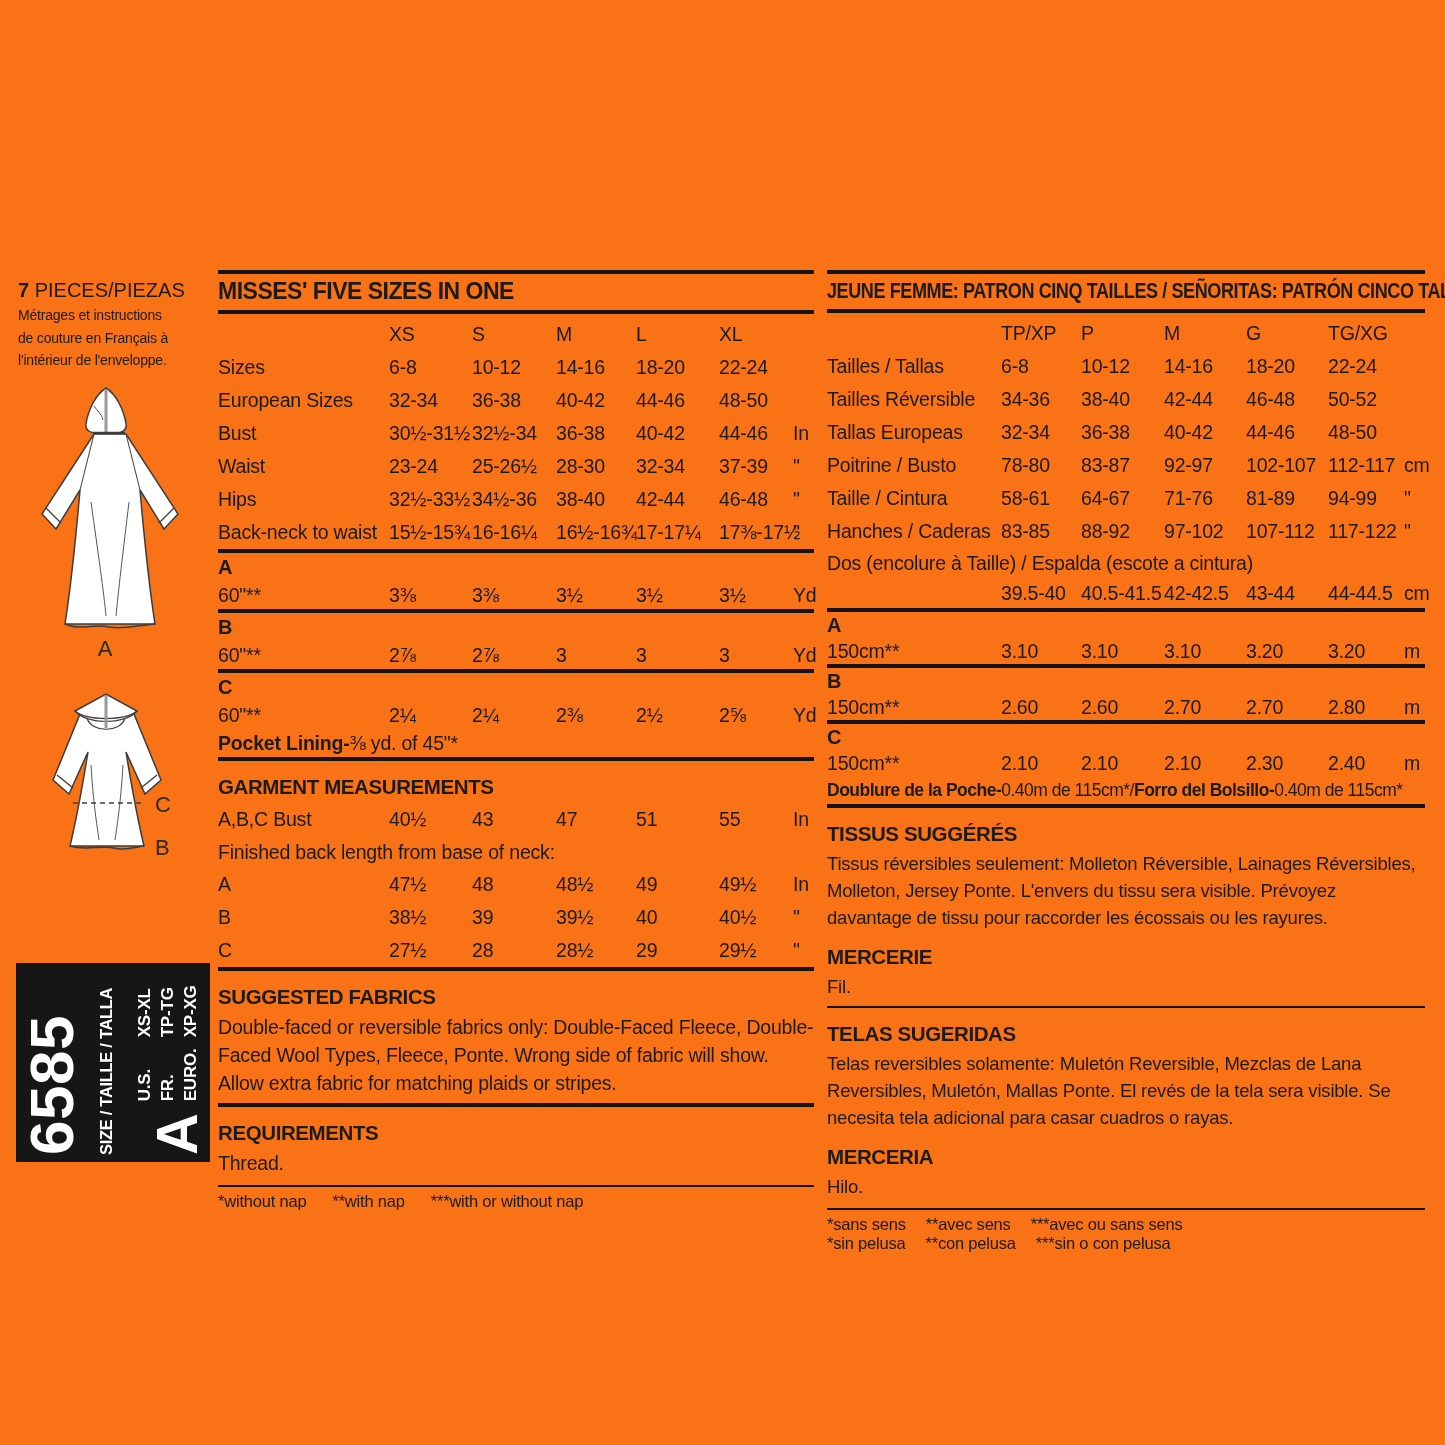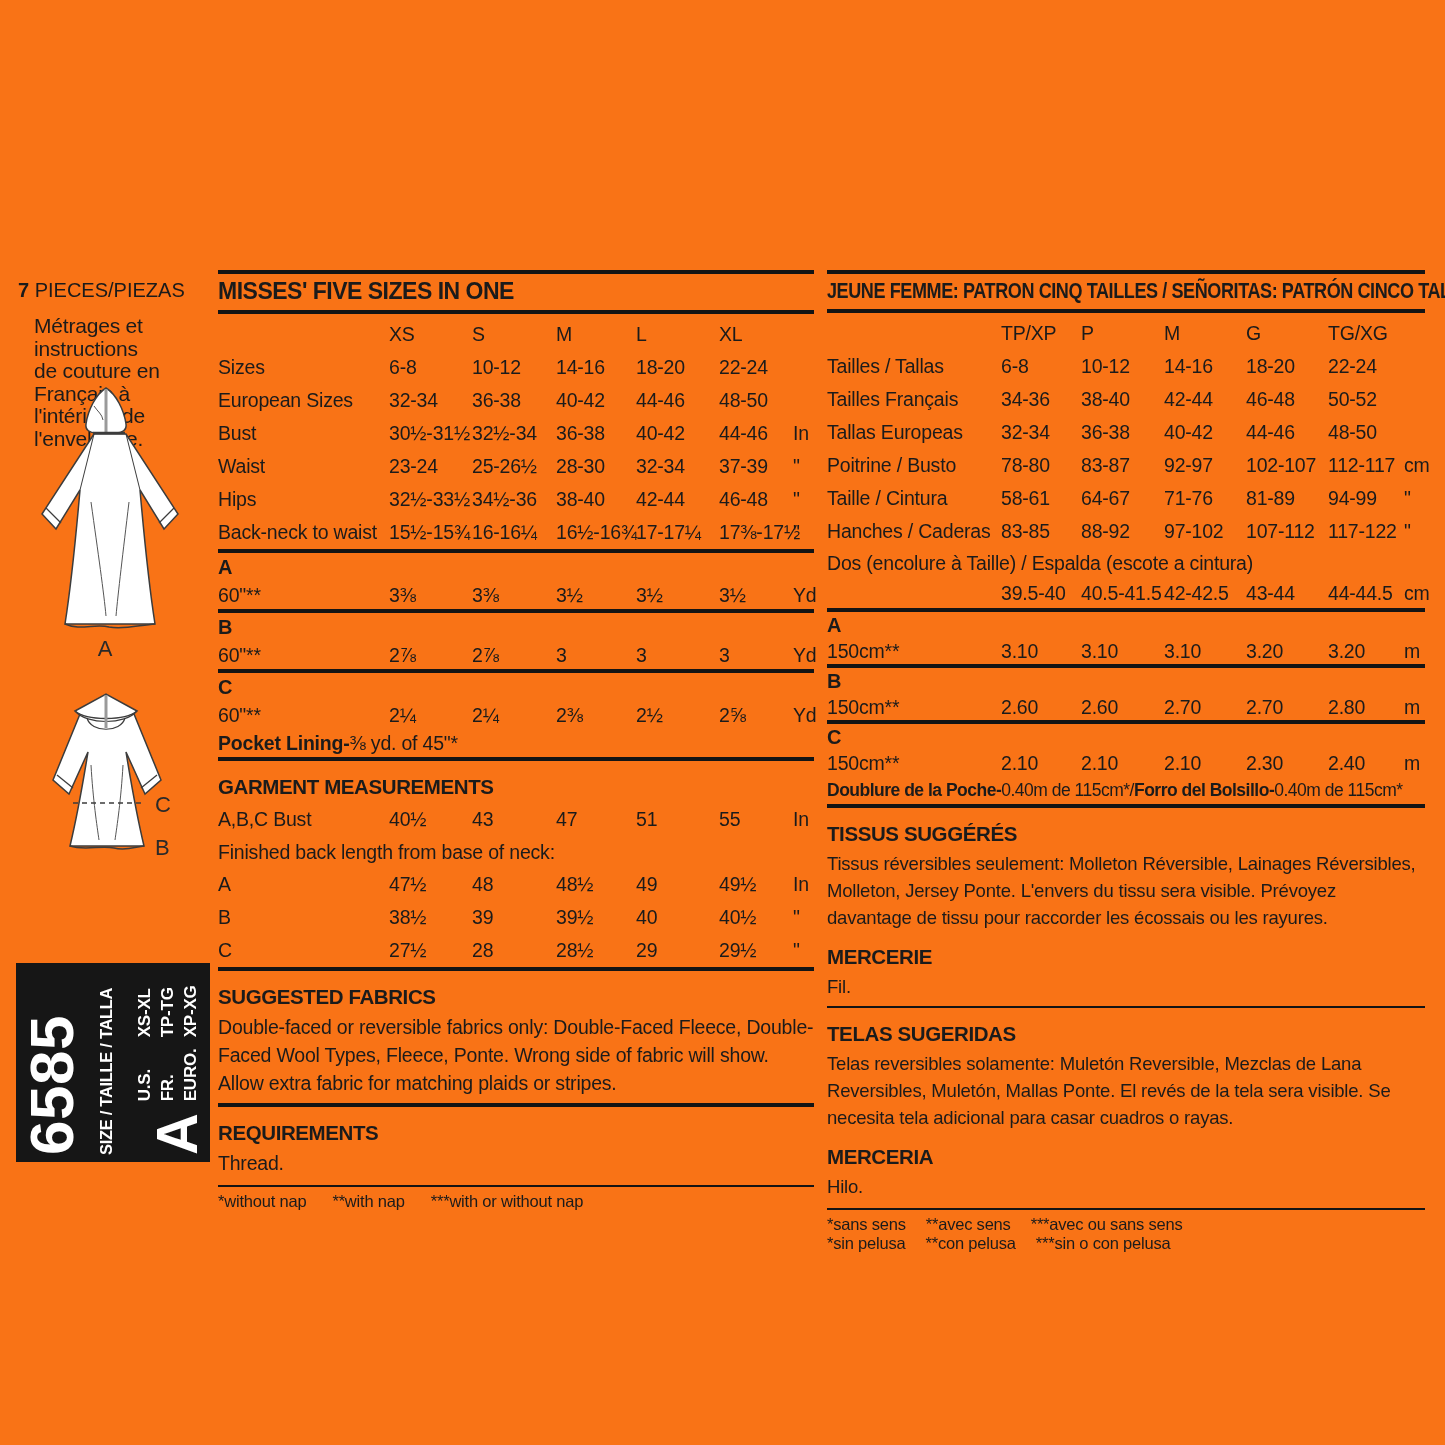--- a/index.html
+++ b/index.html
@@ -34,21 +34,21 @@
   .pocket-line b{font-weight:700;}
   .para{font-size:19.5px;line-height:28px;}
   .right .para{font-size:18.5px;line-height:27px;}
   .foot{font-size:16.5px;padding-top:5px;display:flex;gap:26px;white-space:nowrap;}
   .right .foot{justify-content:space-between;gap:0;flex-direction:column;}
   .foot-group{display:flex;gap:20px;}
 
   
   .pieces{position:absolute;left:18px;top:279px;width:200px;font-size:20px;letter-spacing:0;}
   .pieces b{font-weight:700;}
-  .fr-note{position:absolute;left:18px;top:315px;width:205px;font-size:21px;line-height:22.5px;margin-left:16px;}
+  .fr-note{position:absolute;left:18px;top:304px;width:205px;font-size:14px;line-height:22.5px;}
   .fr-note span{display:block;}
 
   .view-label{position:absolute;font-size:22px;color:#2a2a2a;}
   .label-a{left:30px;top:636px;width:150px;text-align:center;}
   .label-c{left:155px;top:792px;}
   .label-b{left:155px;top:835px;}
 
   .drawing{position:absolute;}
   .draw-a{left:30px;top:372px;}
   .draw-bc{left:25px;top:690px;}
@@ -321,21 +321,21 @@
         <div class="trow">
           <span class="c-label">Tailles / Tallas</span>
           <span class="c-val">6-8</span>
           <span class="c-val">10-12</span>
           <span class="c-val">14-16</span>
           <span class="c-val">18-20</span>
           <span class="c-val">22-24</span>
           <span class="c-unit"></span>
         </div>
         <div class="trow">
-          <span class="c-label">Tailles Français</span>
+          <span class="c-label">Tailles Réversible</span>
           <span class="c-val">34-36</span>
           <span class="c-val">38-40</span>
           <span class="c-val">42-44</span>
           <span class="c-val">46-48</span>
           <span class="c-val">50-52</span>
           <span class="c-unit"></span>
         </div>
         <div class="trow">
           <span class="c-label">Tallas Europeas</span>
           <span class="c-val">32-34</span>

